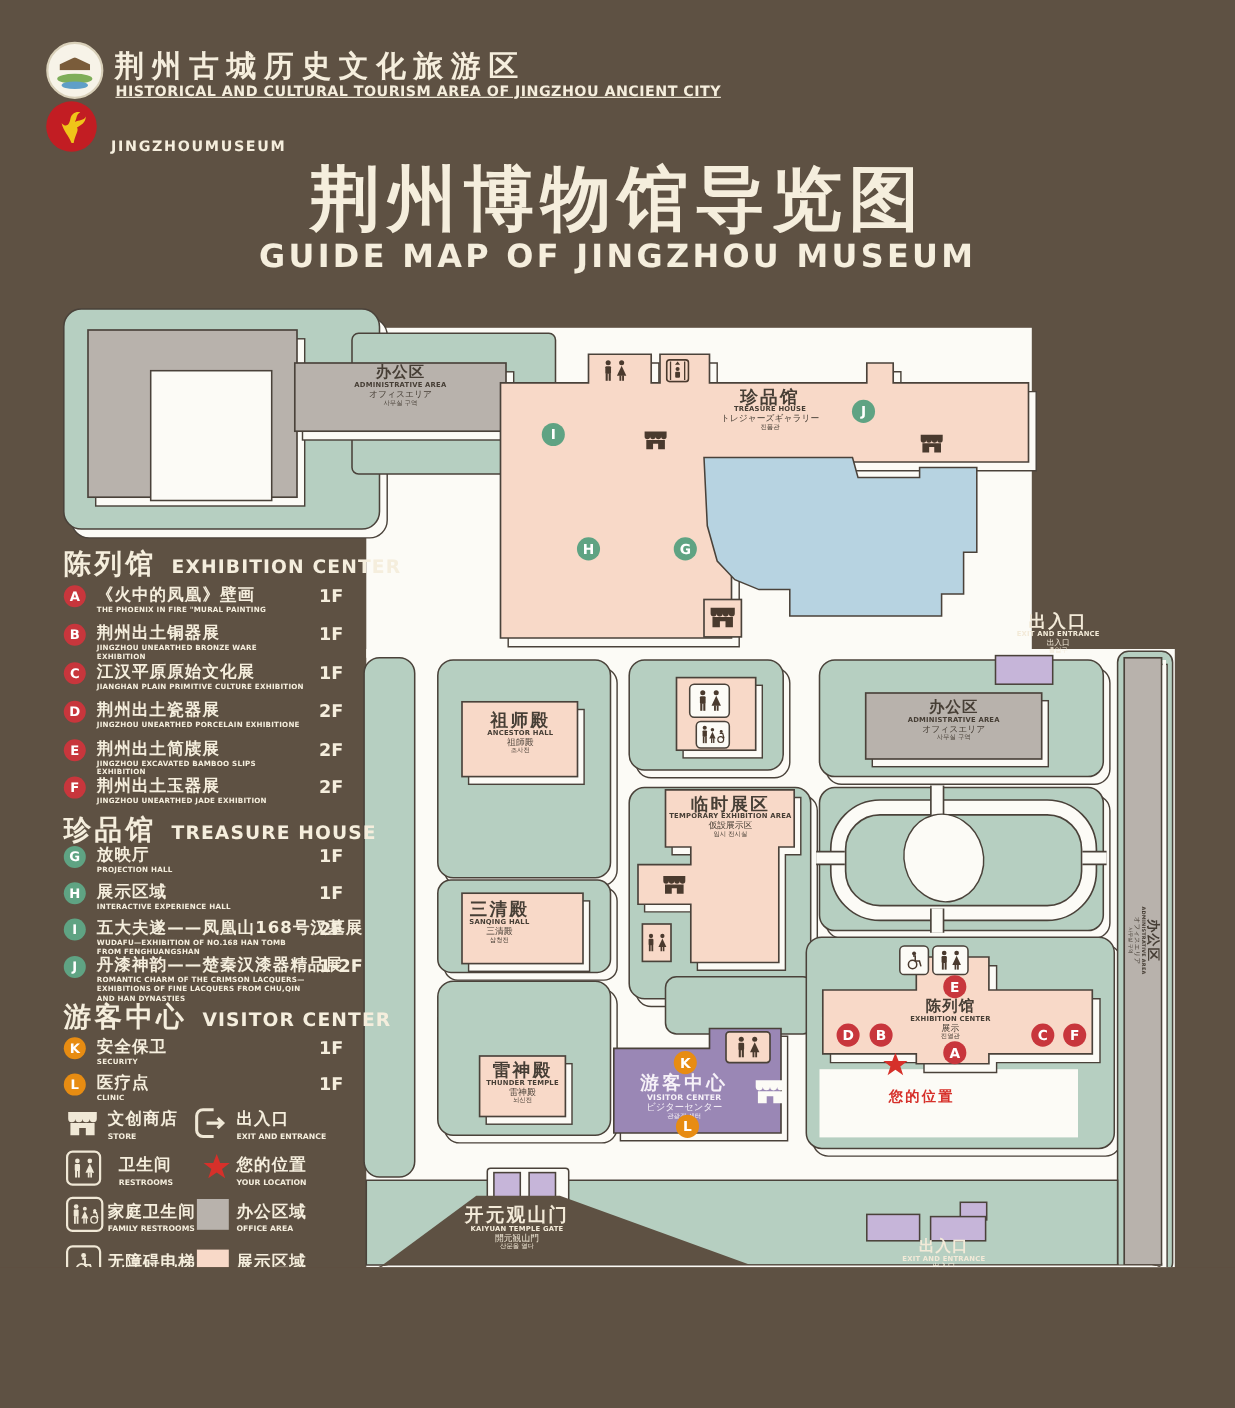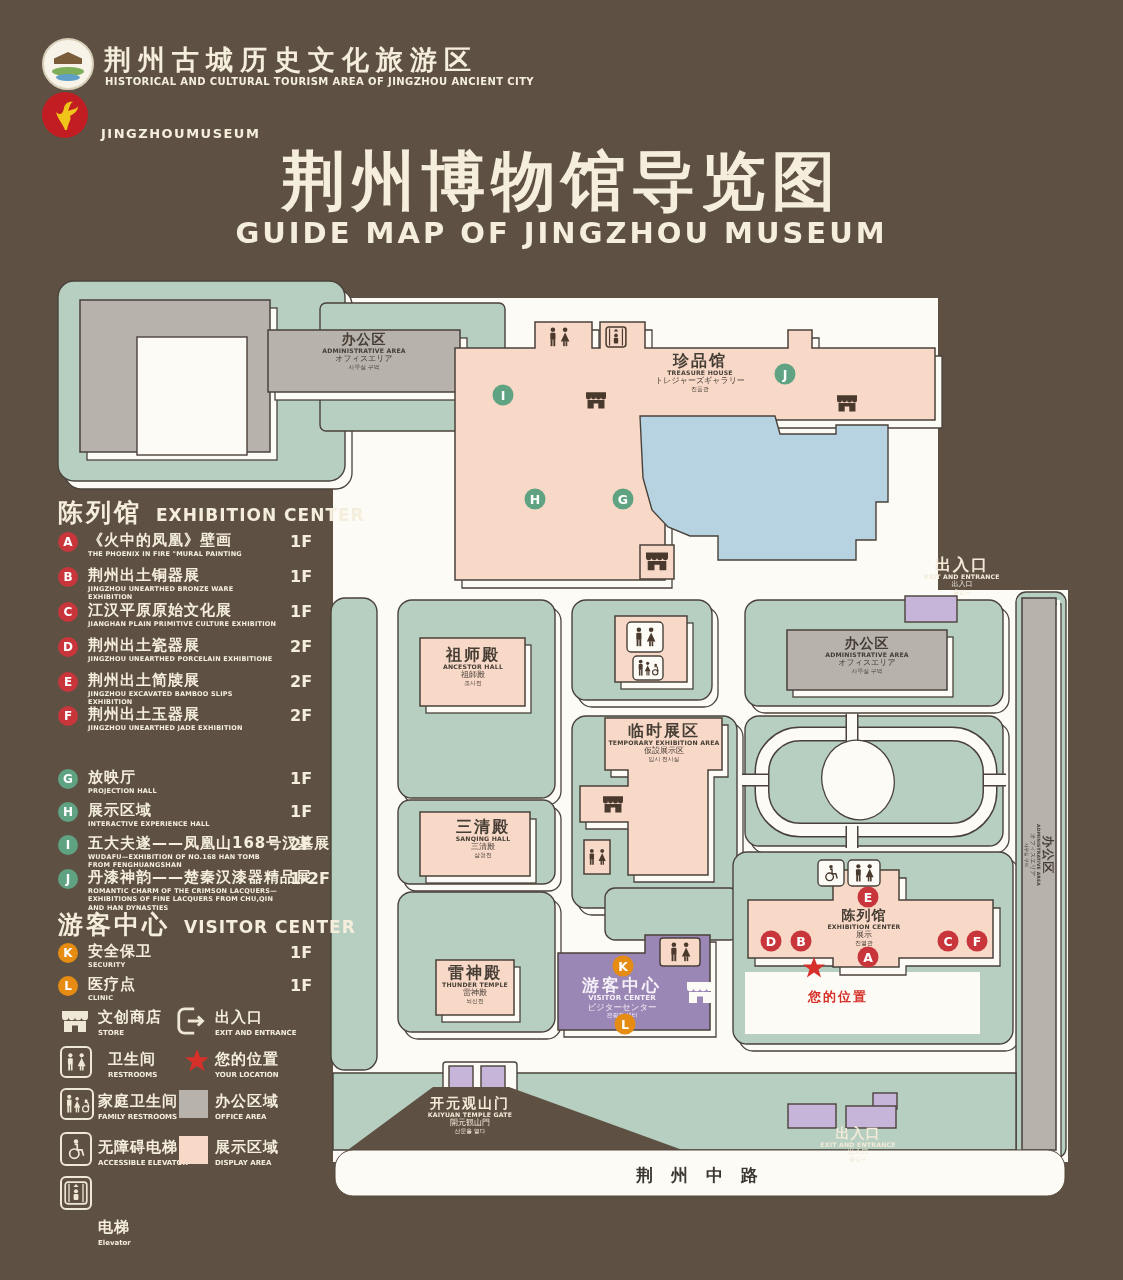--- a/index.html
+++ b/index.html
@@ -1,22 +1,22 @@
 <!DOCTYPE html>
 <html><head>
 <meta charset="utf-8">
 <style>
   html,body{margin:0;padding:0;background:#5e5143;}
-  #stage{position:relative;width:1123px;height:1280px;background:#5e5143;overflow:hidden;
+  #stage{position:relative;width:1123px;height:1152px;background:#5e5143;overflow:hidden;
          font-family:"DejaVu Sans","Liberation Sans",sans-serif;}
   #mapsvg{position:absolute;left:0;top:0;}
   
   .hdr-text{position:absolute;color:#f5eedd;}
   .org-name{left:104px;top:42px;font-size:27px;font-weight:900;letter-spacing:7px;}
-  .org-sub{left:105px;top:76px;font-size:10px;font-weight:700;letter-spacing:.4px;}
+  .org-sub{left:105px;top:76px;font-size:13px;font-weight:700;letter-spacing:.4px;text-decoration:underline;}
   .mus-name{left:100px;top:98px;font-size:24px;font-weight:900;letter-spacing:4px;}
   .mus-sub{left:101px;top:126px;font-size:13px;font-weight:800;letter-spacing:1.5px;text-align:right;}
   .main-title{left:0;right:0;top:138px;text-align:center;font-size:64px;font-weight:900;letter-spacing:6px;}
   .main-sub{left:0;right:0;top:216px;text-align:center;font-size:29px;font-weight:700;letter-spacing:3px;}
   .org-emblem{position:absolute;left:42px;top:38px;width:52px;height:52px;border-radius:50%;
       background:#f7f3e8;border:2px solid #d8cfb8;box-sizing:border-box;}
   .org-emblem .inner1{position:absolute;left:10px;top:12px;width:28px;height:12px;background:#7a5c3a;
       clip-path:polygon(50% 0,100% 55%,100% 100%,0 100%,0 55%);}
   .org-emblem .inner2{position:absolute;left:8px;top:27px;width:32px;height:9px;border-radius:50%;background:#7fae5a;}
   .org-emblem .inner3{position:absolute;left:12px;top:34px;width:24px;height:7px;border-radius:50%;background:#5f9fc8;}
@@ -307,20 +307,23 @@
   <span class="lg-en">JINGZHOU EXCAVATED BAMBOO SLIPS EXHIBITION</span>
   <span class="lg-fl">2F</span>
 </div>
 <div class="lg-row" style="top:705px">
   <span class="dot red">F</span>
   <span class="lg-zh">荆州出土玉器展</span>
   <span class="lg-en">JINGZHOU UNEARTHED JADE EXHIBITION</span>
   <span class="lg-fl">2F</span>
 </div>
 
+<div class="sec-hdr" style="left:58px;top:738px">
+  <span class="zh">珍品馆</span><span class="en">TREASURE HOUSE</span>
+</div>
 <div class="lg-row" style="top:768px">
   <span class="dot green">G</span>
   <span class="lg-zh">放映厅</span>
   <span class="lg-en">PROJECTION HALL</span>
   <span class="lg-fl">1F</span>
 </div>
 <div class="lg-row" style="top:801px">
   <span class="dot green">H</span>
   <span class="lg-zh">展示区域</span>
   <span class="lg-en">INTERACTIVE EXPERIENCE HALL</span>
@@ -450,21 +453,21 @@
       <span class="en">ANCESTOR HALL</span>
   <span class="jp">祖師殿</span>
       <span class="kr">조사전</span>
 </div>
 <div class="map-label" style="left:664px;top:722px">
   <span class="zh">临时展区</span>
       <span class="en">TEMPORARY EXHIBITION AREA</span>
   <span class="jp">仮設展示区</span>
       <span class="kr">임시 전시실</span>
 </div>
-<div class="map-label" style="left:483px;top:818px">
+<div class="map-label" style="left:454px;top:818px">
   <span class="zh">三清殿</span>
       <span class="en">SANQING HALL</span>
   <span class="jp">三清殿</span>
       <span class="kr">삼청전</span>
 </div>
 <div class="map-label" style="left:475px;top:964px">
   <span class="zh">雷神殿</span>
       <span class="en">THUNDER TEMPLE</span>
   <span class="jp">雷神殿</span>
       <span class="kr">뇌신전</span>
@@ -499,21 +502,21 @@
   <span class="jp" style="font-size:7px">出入口</span>
       <span class="kr">출입구</span>
 </div>
 <div class="map-label light sm" style="left:858px;top:1126px">
   <span class="zh">出入口</span>
       <span class="en">EXIT AND ENTRANCE</span>
   <span class="jp" style="font-size:7px">出入口</span>
       <span class="kr">출입구</span>
 </div>
 <div class="map-label light" style="left:470px;top:1096px">
-  <span class="zh" style="font-size:14px">开元观山门</span>
+  <span class="zh" style="font-size:17px">开元观山门</span>
   <span class="en">KAIYUAN TEMPLE GATE</span>
   <span class="jp">開元観山門</span>
       <span class="kr">산문을 열다</span>
 </div>
 <div class="loc-text" style="left:838px;top:988px">您的位置</div>
 <div class="road-label" style="left:700px;top:1164px">荆 州 中 路</div>
 
 <div class="marker red" style="left:868px;top:957px">A</div>
 <div class="marker red" style="left:801px;top:941px">B</div>
 <div class="marker red" style="left:948px;top:941px">C</div>

